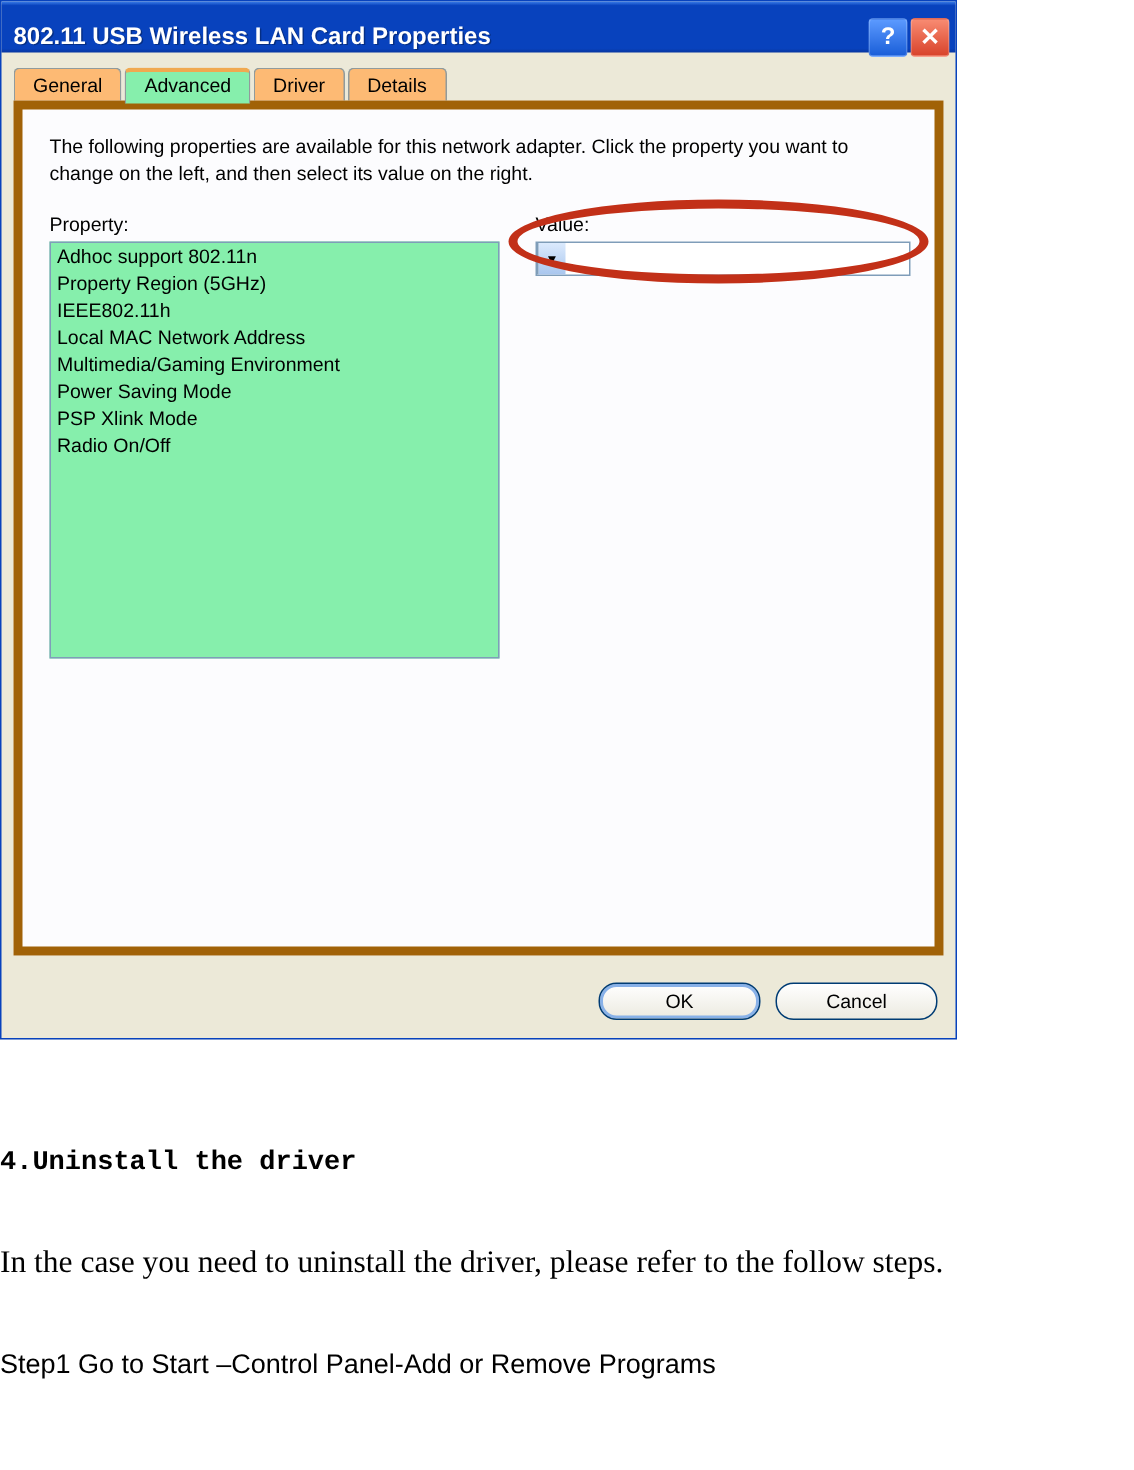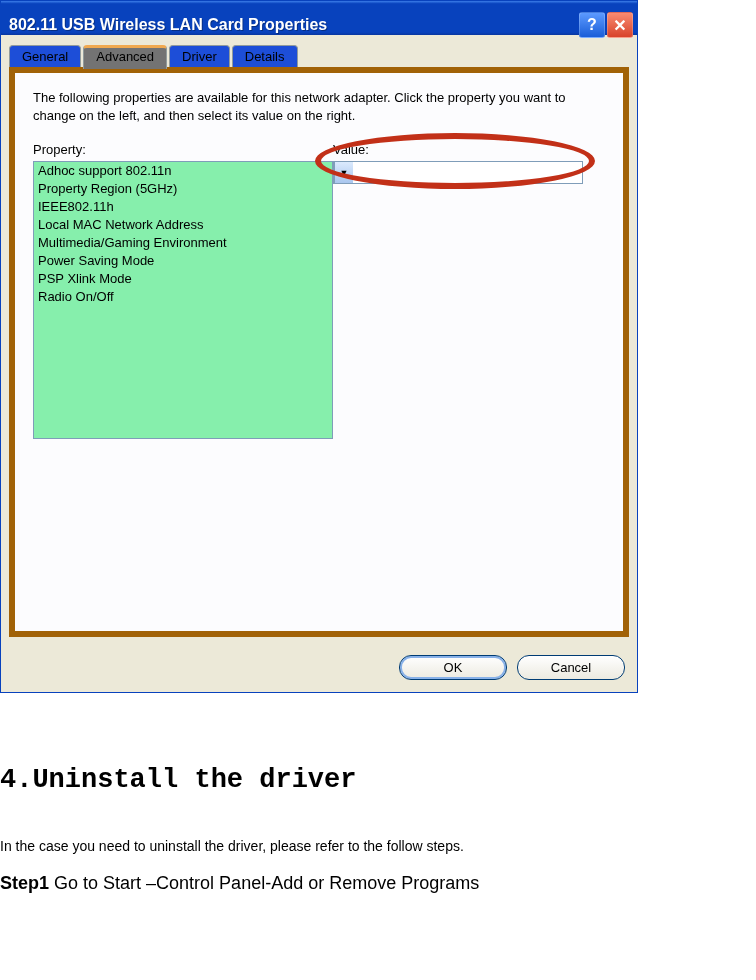--- a/index.html
+++ b/index.html
@@ -39,49 +39,49 @@
     
     .tabs-area {
       padding: 10px 8px 8px 8px;
     }
     .tabs {
       display: flex;
       gap: 2px;
       margin-bottom: -1px;
     }
     .tab {
-      background: #1d4ed8;
+      background: #fdba74;
       border: 1px solid #919b9c;
       border-bottom: none;
       border-radius: 4px 4px 0 0;
       padding: 3px 12px 4px 12px;
       font-size: 13px;
       position: relative;
     }
     .tab.active {
-      background: #737373;
+      background: #86efac;
       border-top: 3px solid #f0a950;
       padding-top: 1px;
       z-index: 2;
       margin-bottom: -1px;
       padding-bottom: 5px;
     }
     
     .panel {
       background: #fcfcfe;
       border: 6px solid #a16207;
       padding: 16px 18px 18px 18px;
       position: relative;
       z-index: 1;
       min-height: 570px;
     }
     
     .intro { line-height: 1.35; margin-bottom: 18px; }
     
-    .columns { display: flex; }
+    .columns { display: flex; gap: 24px; }
     .col-left { flex: 0 0 300px; }
     .col-right { flex: 1; position: relative; }
     
     .field-label { margin-bottom: 4px; }
     
     .listbox {
       border: 1px solid #7f9db9;
       background: #86efac;
       height: 278px;
       overflow: hidden;
@@ -142,27 +142,27 @@
       font-size: 13px;
     }
     .xp-button.default {
       box-shadow: inset 0 0 0 2px #88b1e8;
     }
     
     .doc-section { padding: 24px 0 0 0; }
     .doc-heading {
       font-family: "Courier New", monospace;
       font-weight: bold;
-      font-size: 27px;
+      font-size: 18px;
       margin: 40px 0 40px 0;
       letter-spacing: 0px;
     }
-    .doc-text { font-family: Liberation Sans, sans-serif; font-size: 14px; line-height: 1.6; margin-bottom: 16px; }
+    .doc-text { font-family: Liberation Serif, serif; font-size: 21px; line-height: 1.6; margin-bottom: 40px; }
     .doc-step { font-family: Arial, sans-serif; font-size: 18px; }
-    .doc-step b { font-weight: bold; }
+    .doc-step b { font-weight: normal; }
   </style>
 </head>
 <body>
 
 <div class="window">
   <div class="titlebar">
     <span class="title">802.11 USB Wireless LAN Card Properties</span>
     <div class="btn help-btn">
       <span>?</span>
     </div>

